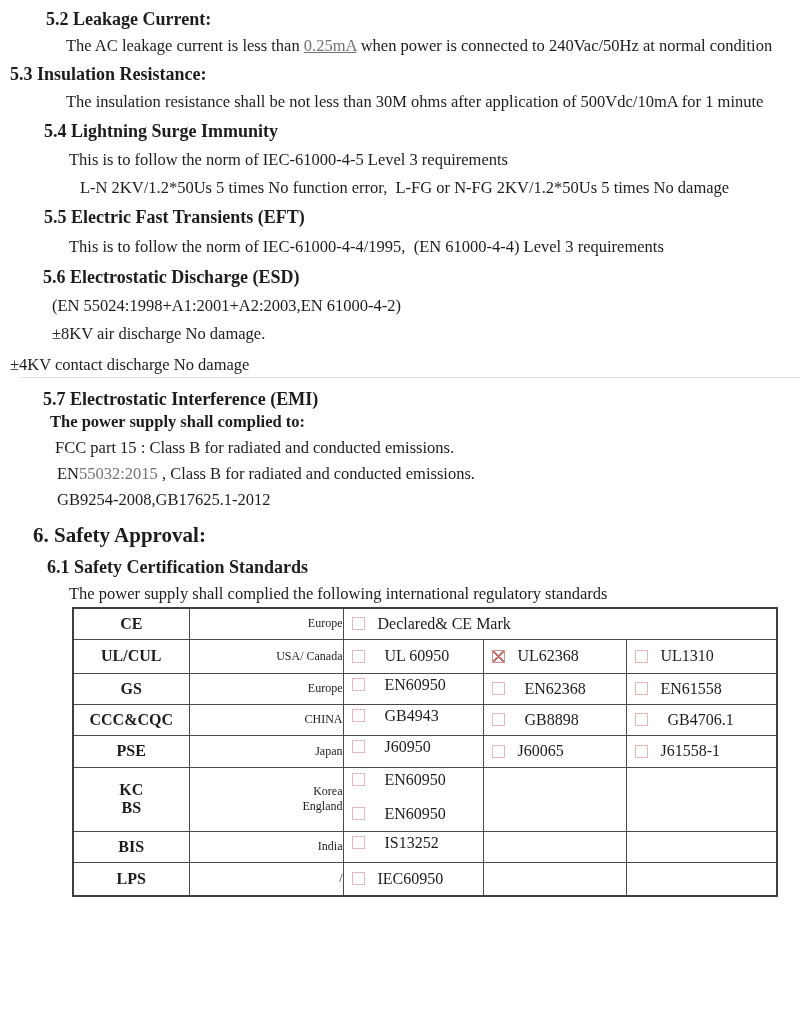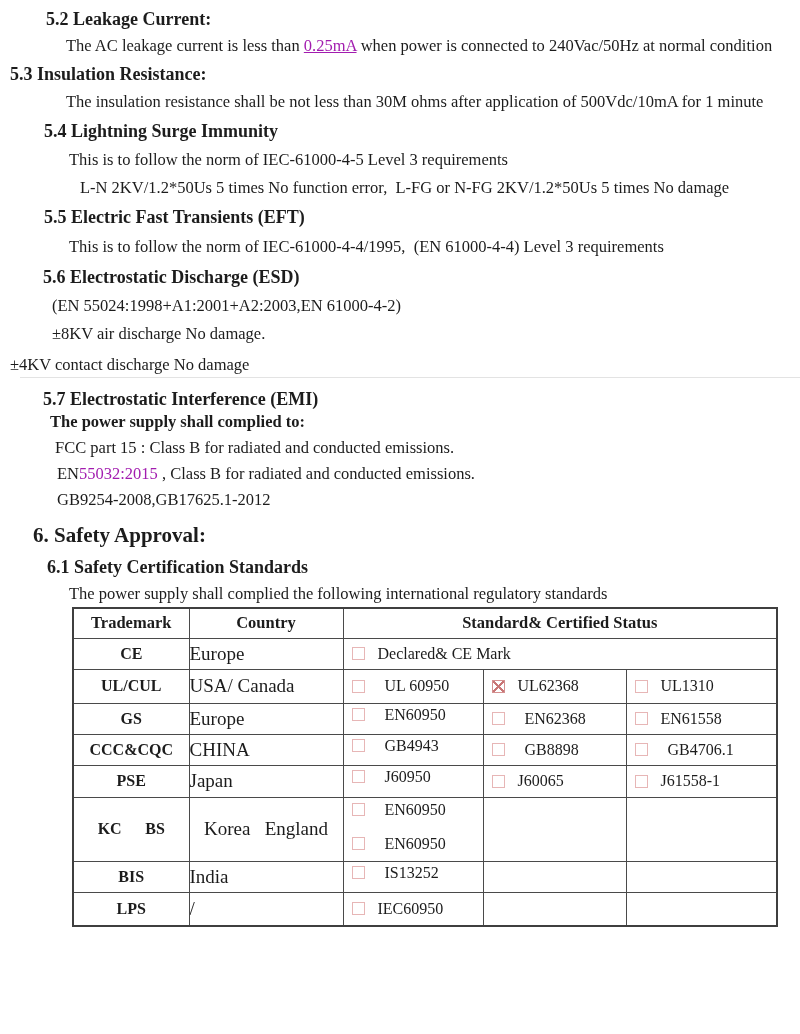--- a/index.html
+++ b/index.html
@@ -4,35 +4,35 @@
 <style>
   html,body { margin:0; padding:0; background:#fff; }
   .page {
     position:relative; width:800px; height:1034px; overflow:hidden; background:#ffffff;
     font-family:"Liberation Serif","DejaVu Serif",serif; color:#1c1c1c;margin-left:10px;
   }
   .line { white-space:pre; font-size:16.5px; line-height:20px; }
   .h5   { white-space:pre; font-weight:bold; font-size:18px; line-height:22px; }
   .h6   { white-space:pre; font-weight:bold; font-size:21px; line-height:26px; }
   .bold { font-weight:bold; }
-  .red  { color:#a21caf; }
+  .red  { color:#737373; }
   .u    { text-decoration:underline; }
   .divider { height:1px; background:#e3e3e3; margin-left:10px; }
 
   table.cert { border-collapse:collapse; table-layout:fixed; width:704px; margin-left:62px; border:2px solid #3f3f3f; }
   table.cert td, table.cert th { border:1px solid #4a4a4a; padding:0; overflow:hidden; }
   th.hd { font-size:16.5px; font-weight:bold; text-align:center; }
   td.tm { font-size:16px; font-weight:bold; text-align:center; }
-  td.ct { font-size:19px; text-align:left; }
+  td.ct { font-size:12px; text-align:right; }
   td.stdcell { vertical-align:middle; }
   td.stdcell.top { vertical-align:top; }
   .std { display:flex; align-items:center; gap:20px; padding-left:8px; font-size:16px; line-height:20px; }
   .std.gapw { gap:13px; }
   .std.raise { padding-top:1px; }
-  .stack { display:flex; flex-direction:row; justify-content:space-evenly; height:100%; }
+  .stack { display:flex; flex-direction:column; justify-content:space-evenly; height:100%; }
   .stdstack { display:flex; flex-direction:column; gap:13px; padding-top:1px; }
   .cb {
     display:inline-block; flex:none; width:13px; height:13px;
     border:1px solid #e7b6b6; background:#fff; box-sizing:border-box;
   }
   .cb.checked {
     border-color:#d49090;
     background:
       linear-gradient(45deg,  transparent 42%, #c87575 42%, #c87575 58%, transparent 58%),
       linear-gradient(-45deg, transparent 42%, #c87575 42%, #c87575 58%, transparent 58%);
@@ -75,25 +75,20 @@
 
   <table class="cert" style="margin-top:3px">
     <colgroup>
       <col style="width:116px">
         <col style="width:154px">
         <col style="width:140px">
         <col style="width:143px">
         <col style="width:151px">
     </colgroup>
     <tbody>
-        <tr style="height:30px">
-      <th class="hd">Trademark</th>
-      <th class="hd">Country</th>
-      <th class="hd" colspan="3">Standard&amp; Certified Status</th>
-    </tr>
 
     <tr style="height:31px">
       <td class="tm">CE</td>
       <td class="ct">Europe</td>
       <td class="stdcell" colspan="3">
         <div class="std gapw">
               <span class="cb"></span>
               <span>Declared&amp; CE Mark</span>
             </div>
       </td>

